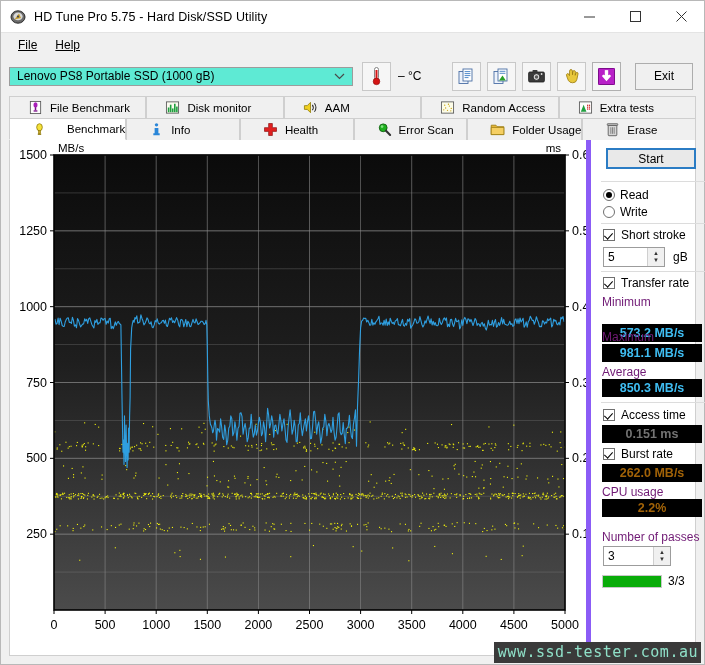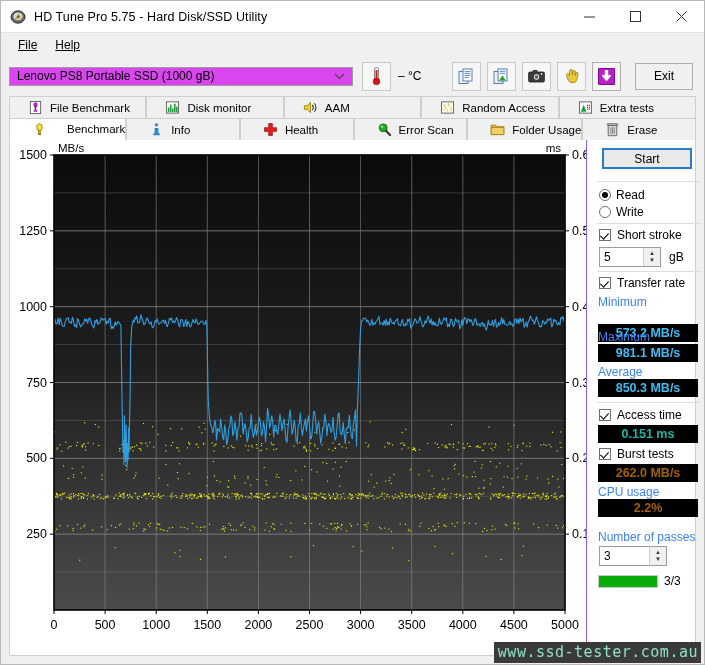--- a/index.html
+++ b/index.html
@@ -49,21 +49,21 @@
     padding:2px 9px;font-size:12px;color:#000;
   }
   .menu-item u{text-decoration:underline;}
   
   .toolbar{
     height:40px;flex:0 0 40px;display:flex;align-items:center;
     padding:0 8px;background:#f0f0f0;gap:0;
   }
   .drive-select{
     width:344px;height:19px;box-sizing:border-box;
-    background:#d946ef;border:1px solid #9c9c9c;
+    background:#5eead4;border:1px solid #9c9c9c;
     display:flex;align-items:center;
     padding-left:7px;font-size:12px;position:relative;
   }
   .drive-select .chev{
     margin-left:auto;margin-right:7px;color:#4a4a4a;
   }
   .temp-box{
     width:29px;height:29px;margin-left:9px;box-sizing:border-box;
     border:1px solid #c8c8c8;background:#f6f6f6;
     display:flex;align-items:center;justify-content:center;
@@ -115,21 +115,21 @@
     flex:1;display:flex;background:#ffffff;
     border:1px solid #cfcfcf;border-top:none;
     margin:0 8px 8px 8px;
     position:relative;
   }
   .graph-pane{
     width:576px;flex:0 0 576px;position:relative;background:#fff;
   }
   .right-pane{
     flex:1;position:relative;background:#fff;
-    border-left:1px solid #8b5cf6;
+    border-left:5px solid #8b5cf6;
     padding:0;
   }
   
   #graph{position:absolute;left:0;top:0;}
   .start-btn{
     position:absolute;left:15px;top:8px;width:90px;height:21px;
     box-sizing:border-box;
     background:#e9e9e9;border:2px solid #2b7cc4;
     display:flex;align-items:center;justify-content:center;
     font-size:12px;color:#000;
@@ -165,28 +165,28 @@
     border:1px solid #9c9c9c;background:#fff;display:flex;align-items:center;
     font-size:12px;padding-left:4px;
   }
   .spin .arrows{
     margin-left:auto;width:16px;height:18px;background:#f0f0f0;
     border-left:1px solid #cfcfcf;
     display:flex;flex-direction:column;align-items:center;justify-content:center;
   }
   .spin .arrows div{font-size:6px;line-height:7px;color:#333;}
   .unit-lbl{position:absolute;font-size:12px;}
-  .lbl{position:absolute;left:11px;font-size:12px;color:#3b82f6;}
+  .lbl{position:absolute;left:11px;font-size:12px;color:#701a75;}
   .valbox{
     position:absolute;left:11px;width:100px;height:18px;
     background:#000;color:#3fbdf2;
     display:flex;align-items:center;justify-content:center;
     font-size:12.5px;font-weight:bold;box-sizing:border-box;
   }
-  .valbox.yellow{color:#14b8a6;}
+  .valbox.yellow{color:#737373;}
   .valbox.white{color:#a16207;}
   .progress-outer{
     position:absolute;left:11px;width:60px;height:13px;
     background:#e8e8e8;border:1px solid #c8c8c8;box-sizing:border-box;
   }
   .progress-fill{height:100%;background:#09ac09;}
   .progress-txt{position:absolute;font-size:12px;}
   
   .watermark{
     position:absolute;right:3px;bottom:1px;
@@ -1643,21 +1643,21 @@
       <div class="sep" style="top:262px;"></div>
 
       <div class="check-row" style="top:268px;">
         <span class="cb on"></span>
         <span>Access time</span>
       </div>
       <div class="valbox yellow" style="top:285px;">0.151 ms</div>
 
       <div class="check-row" style="top:307px;">
         <span class="cb on"></span>
-        <span>Burst tests</span>
+        <span>Burst rate</span>
       </div>
       <div class="valbox white" style="top:324px;">262.0 MB/s</div>
 
       <div class="lbl" style="top:345px;">CPU usage</div>
       <div class="valbox white" style="top:359px;">2.2%</div>
 
       <div class="lbl" style="top:390px;white-space:nowrap;">Number of passes</div>
 
       <div class="spin" style="top:406px;width:68px;">
         <span>3</span>

